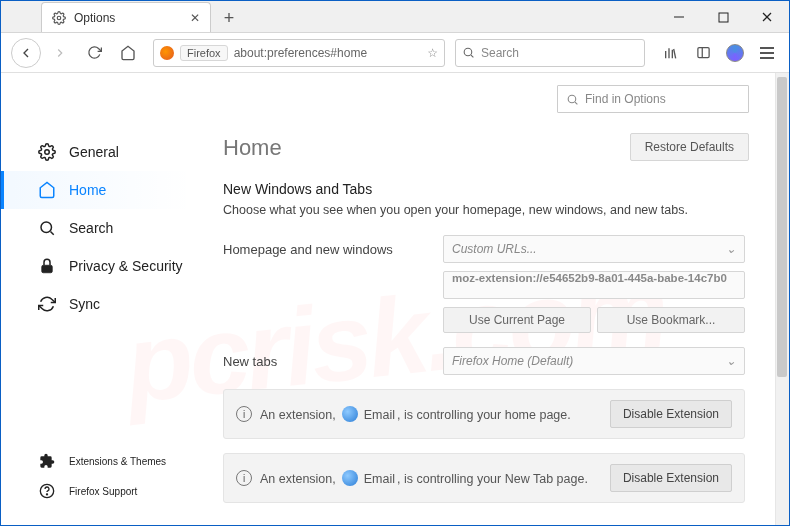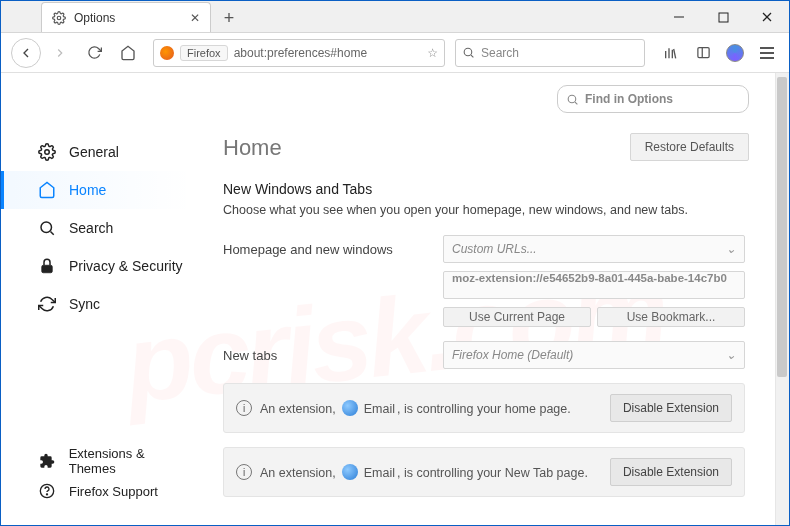--- a/index.html
+++ b/index.html
@@ -34,36 +34,36 @@
 .content-area { display: flex; height: 453px; position: relative; }
 .scrollbar-track { position: absolute; right: 0; top: 0; width: 14px; height: 100%; background: #f1f1f1; border-left: 1px solid #e6e6e6; }
 .scrollbar-thumb { position: absolute; right: 2px; top: 4px; width: 10px; height: 300px; background: #c9c9c9; border-radius: 2px; }
 
 
 .sidebar { width: 192px; padding: 60px 0 0 0; display: flex; flex-direction: column; }
 .cat { display: flex; align-items: center; height: 38px; padding-left: 36px; font-size: 14px; color: #222; cursor: pointer; gap: 12px; }
 .cat.active { color: #0a84ff; border-left: 3px solid #0a84ff; padding-left: 33px; background: linear-gradient(to right, rgba(10,132,255,0.05), transparent); }
 .cat .ico { width: 20px; height: 20px; display: flex; align-items: center; justify-content: center; }
 .sidebar-footer { margin-top: auto; padding-bottom: 20px; }
-.sidebar-footer .cat { height: 30px; font-size: 13px; }
+.sidebar-footer .cat { height: 30px; font-size: 10px; }
 
 
 .main { flex: 1; padding: 20px 44px 20px 30px; color: #333; position: relative; }
-.find-box { position: absolute; right: 40px; top: 12px; width: 192px; height: 28px; border: 1px solid #ccc; border-radius: 10px; display: flex; align-items: center; padding: 0 8px; font-size: 12px; color: #888; gap: 6px; font-weight: bold; }
+.find-box { position: absolute; right: 40px; top: 12px; width: 192px; height: 28px; border: 1px solid #ccc; border-radius: 1px; display: flex; align-items: center; padding: 0 8px; font-size: 12px; color: #888; gap: 6px; }
 h1 { font-size: 22px; font-weight: 400; color: #777; margin-top: 42px; margin-bottom: 20px; }
 .restore-btn { position: absolute; right: 40px; top: 60px; height: 28px; padding: 0 14px; border: 1px solid #d6d6d6; background: #f2f2f2; font-size: 12px; color: #555; border-radius: 2px; cursor: pointer; }
 h2 { font-size: 14px; font-weight: 400; color: #222; margin-bottom: 6px; }
 .desc { font-size: 12.5px; color: #444; margin-bottom: 18px; }
 .row { display: flex; align-items: center; margin-bottom: 8px; }
 .row-label { width: 220px; font-size: 13px; color: #444; }
 .dropdown { flex: 1; height: 28px; border: 1px solid #d6d6d6; border-radius: 2px; display: flex; align-items: center; padding: 0 8px; font-size: 12px; color: #888; position: relative; background: #fafafa; font-style: italic; }
 .dropdown::after { content: "⌄"; position: absolute; right: 8px; color: #999; }
 .url-input { flex: 1; height: 28px; border: 1px solid #d6d6d6; border-radius: 2px; padding: 0 8px; font-size: 11.5px; color: #888; background: #fafafa; display: flex; align-items: flex-start; overflow: hidden; white-space: nowrap; font-weight: bold; }
 .btn-row { display: flex; gap: 6px; margin-left: 220px; margin-bottom: 14px; }
-.small-btn { flex: 1; height: 20px; border: 1px solid #d6d6d6; background: #f2f2f2; font-size: 12px; color: #666; border-radius: 2px; cursor: pointer; }
+.small-btn { flex: 1; height: 26px; border: 1px solid #d6d6d6; background: #f2f2f2; font-size: 12px; color: #666; border-radius: 2px; cursor: pointer; }
 
 .notice { display: flex; align-items: center; background: #f3f3f3; border: 1px solid #e4e4e4; border-radius: 3px; padding: 10px 12px; margin-top: 14px; font-size: 12.5px; color: #555; }
 .notice .info-ico { width: 16px; height: 16px; border: 1.2px solid #777; border-radius: 50%; display: flex; align-items: center; justify-content: center; font-size: 10px; margin-right: 8px; }
 .notice .ext-ico { width: 16px; height: 16px; border-radius: 50%; background: radial-gradient(circle at 35% 35%, #8ecaff, #2b7dd6); margin: 0 4px; display: inline-block; vertical-align: middle; }
 .notice .msg { display: flex; align-items: flex-end; flex-wrap: wrap; gap: 2px; }
 .disable-btn { margin-left: auto; height: 28px; padding: 0 12px; border: 1px solid #cfcfcf; background: #e8e8e8; font-size: 12px; color: #444; border-radius: 2px; cursor: pointer; }
 
 
 .watermark { position: absolute; left: 50%; top: 58%; transform: translate(-50%, -50%) rotate(-6deg); font-size: 110px; font-weight: 800; color: rgba(255,0,0,0.035); letter-spacing: -4px; pointer-events: none; white-space: nowrap; z-index: 0; font-style: italic;}
 

